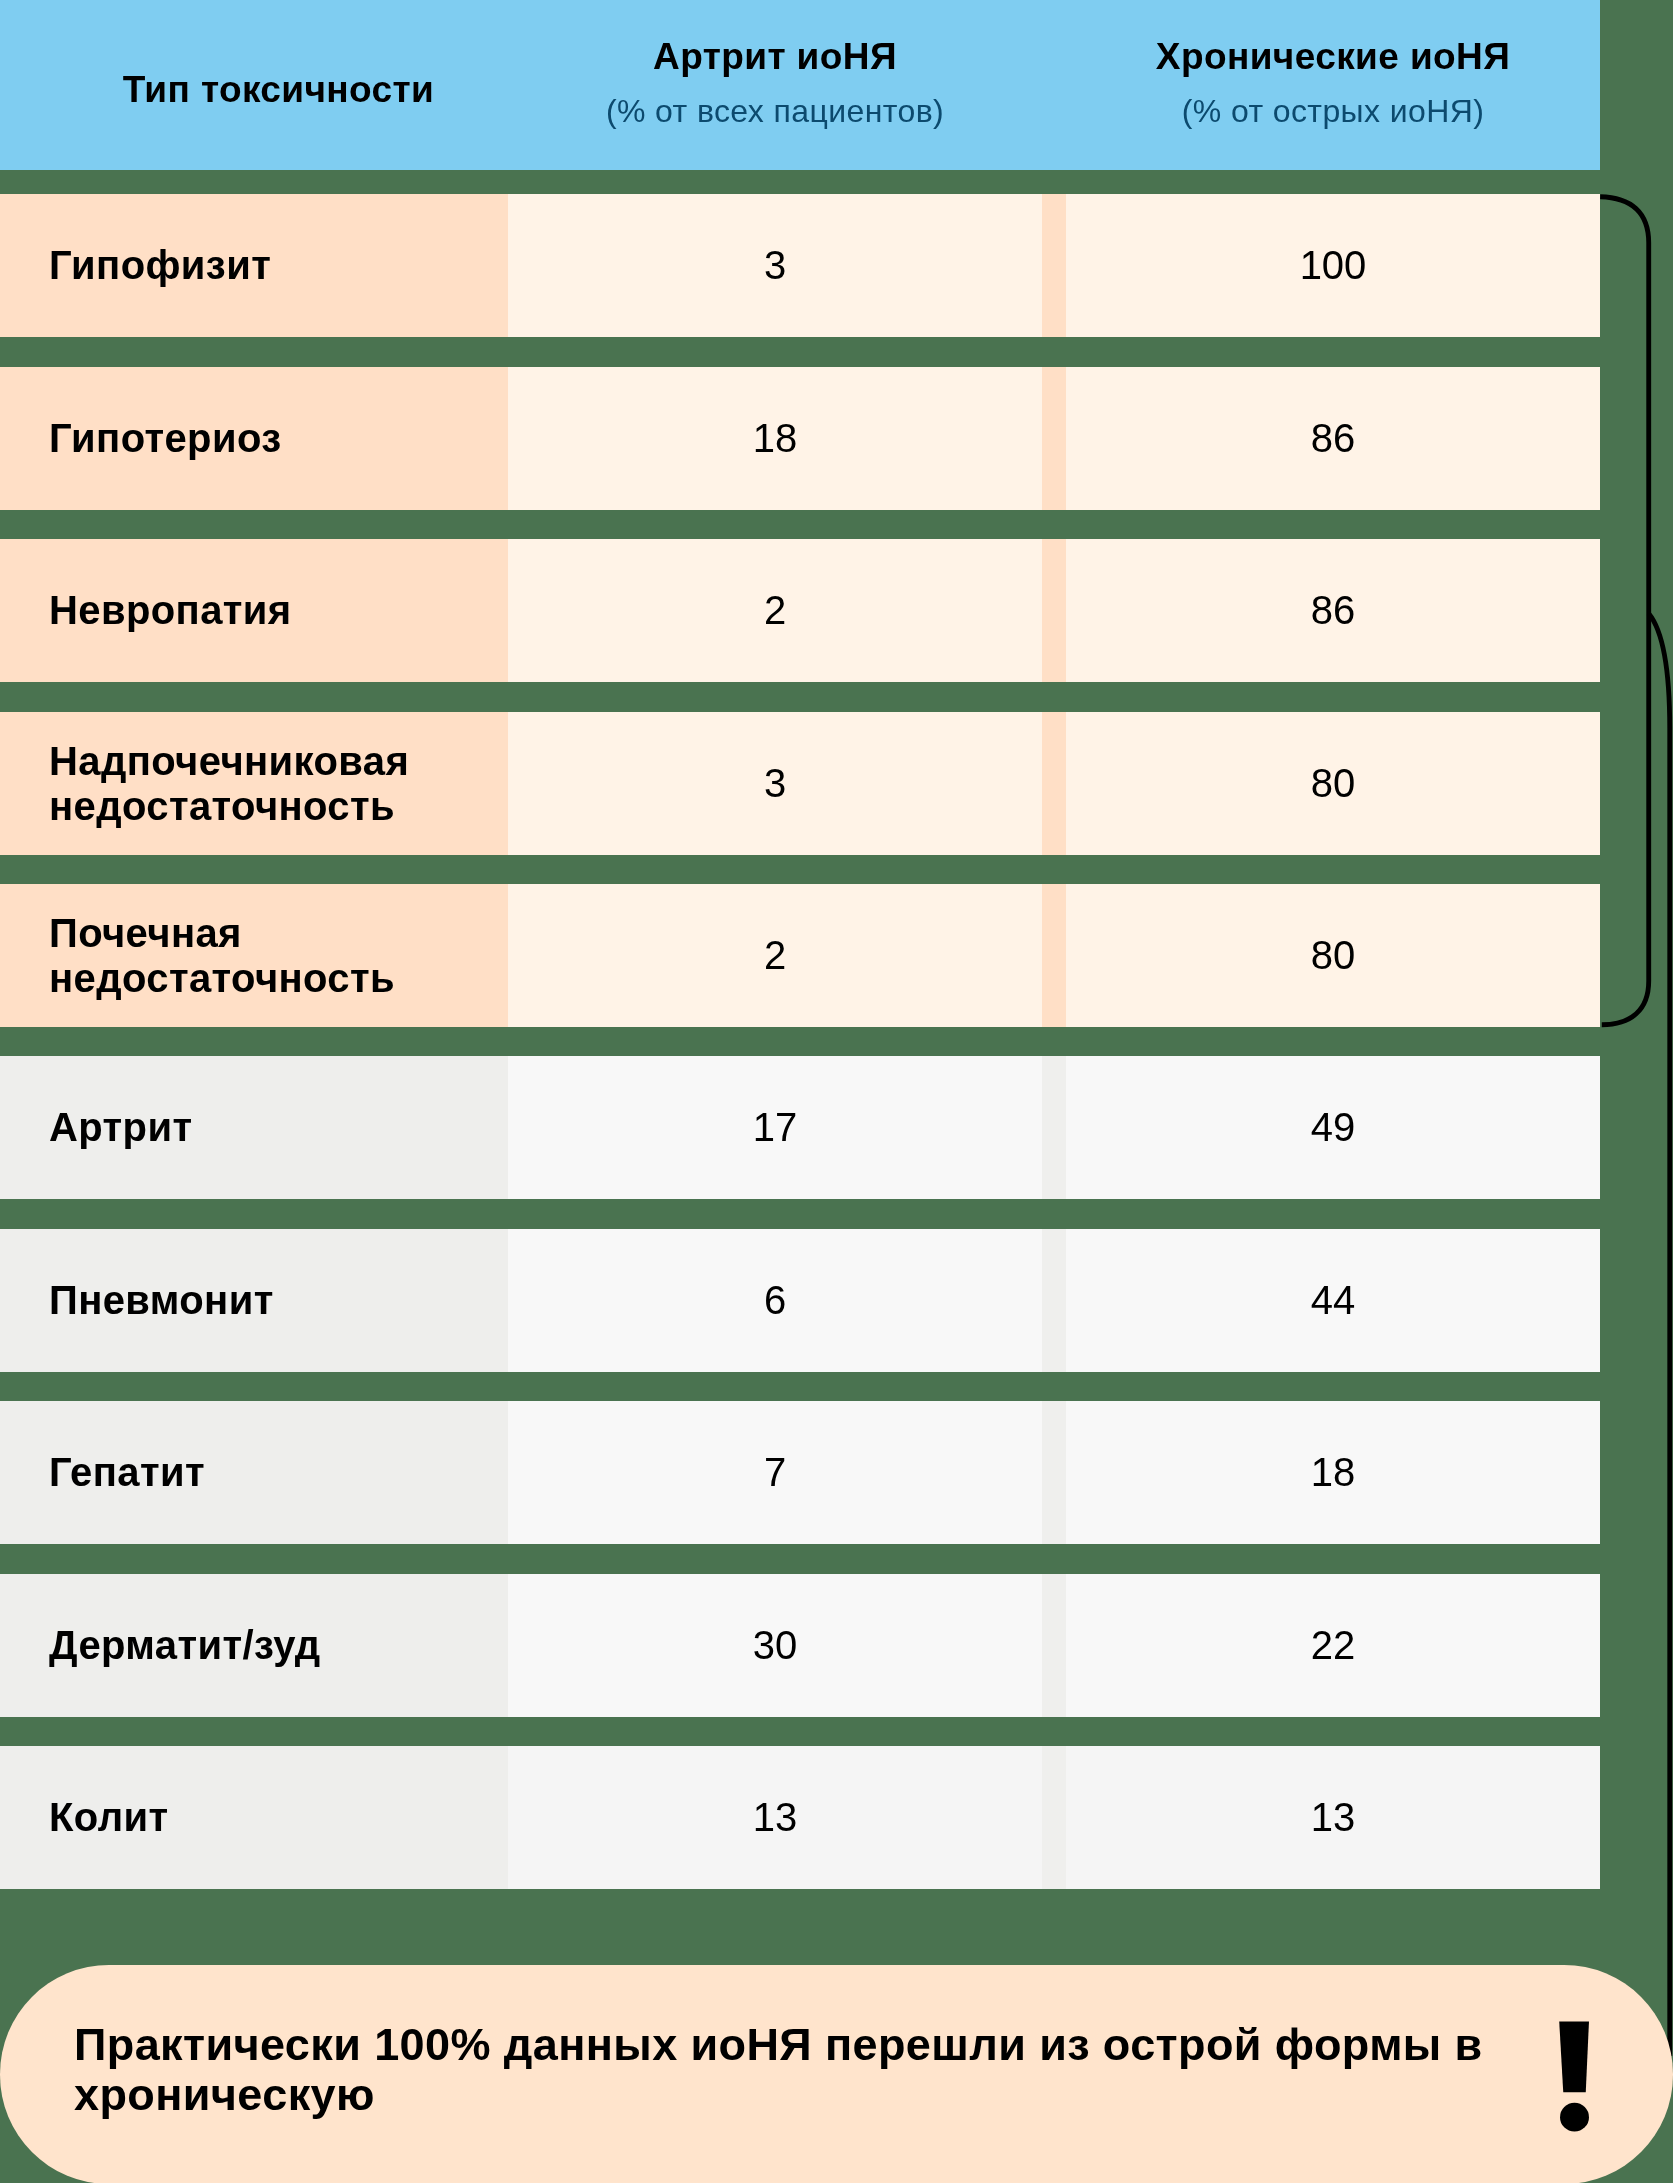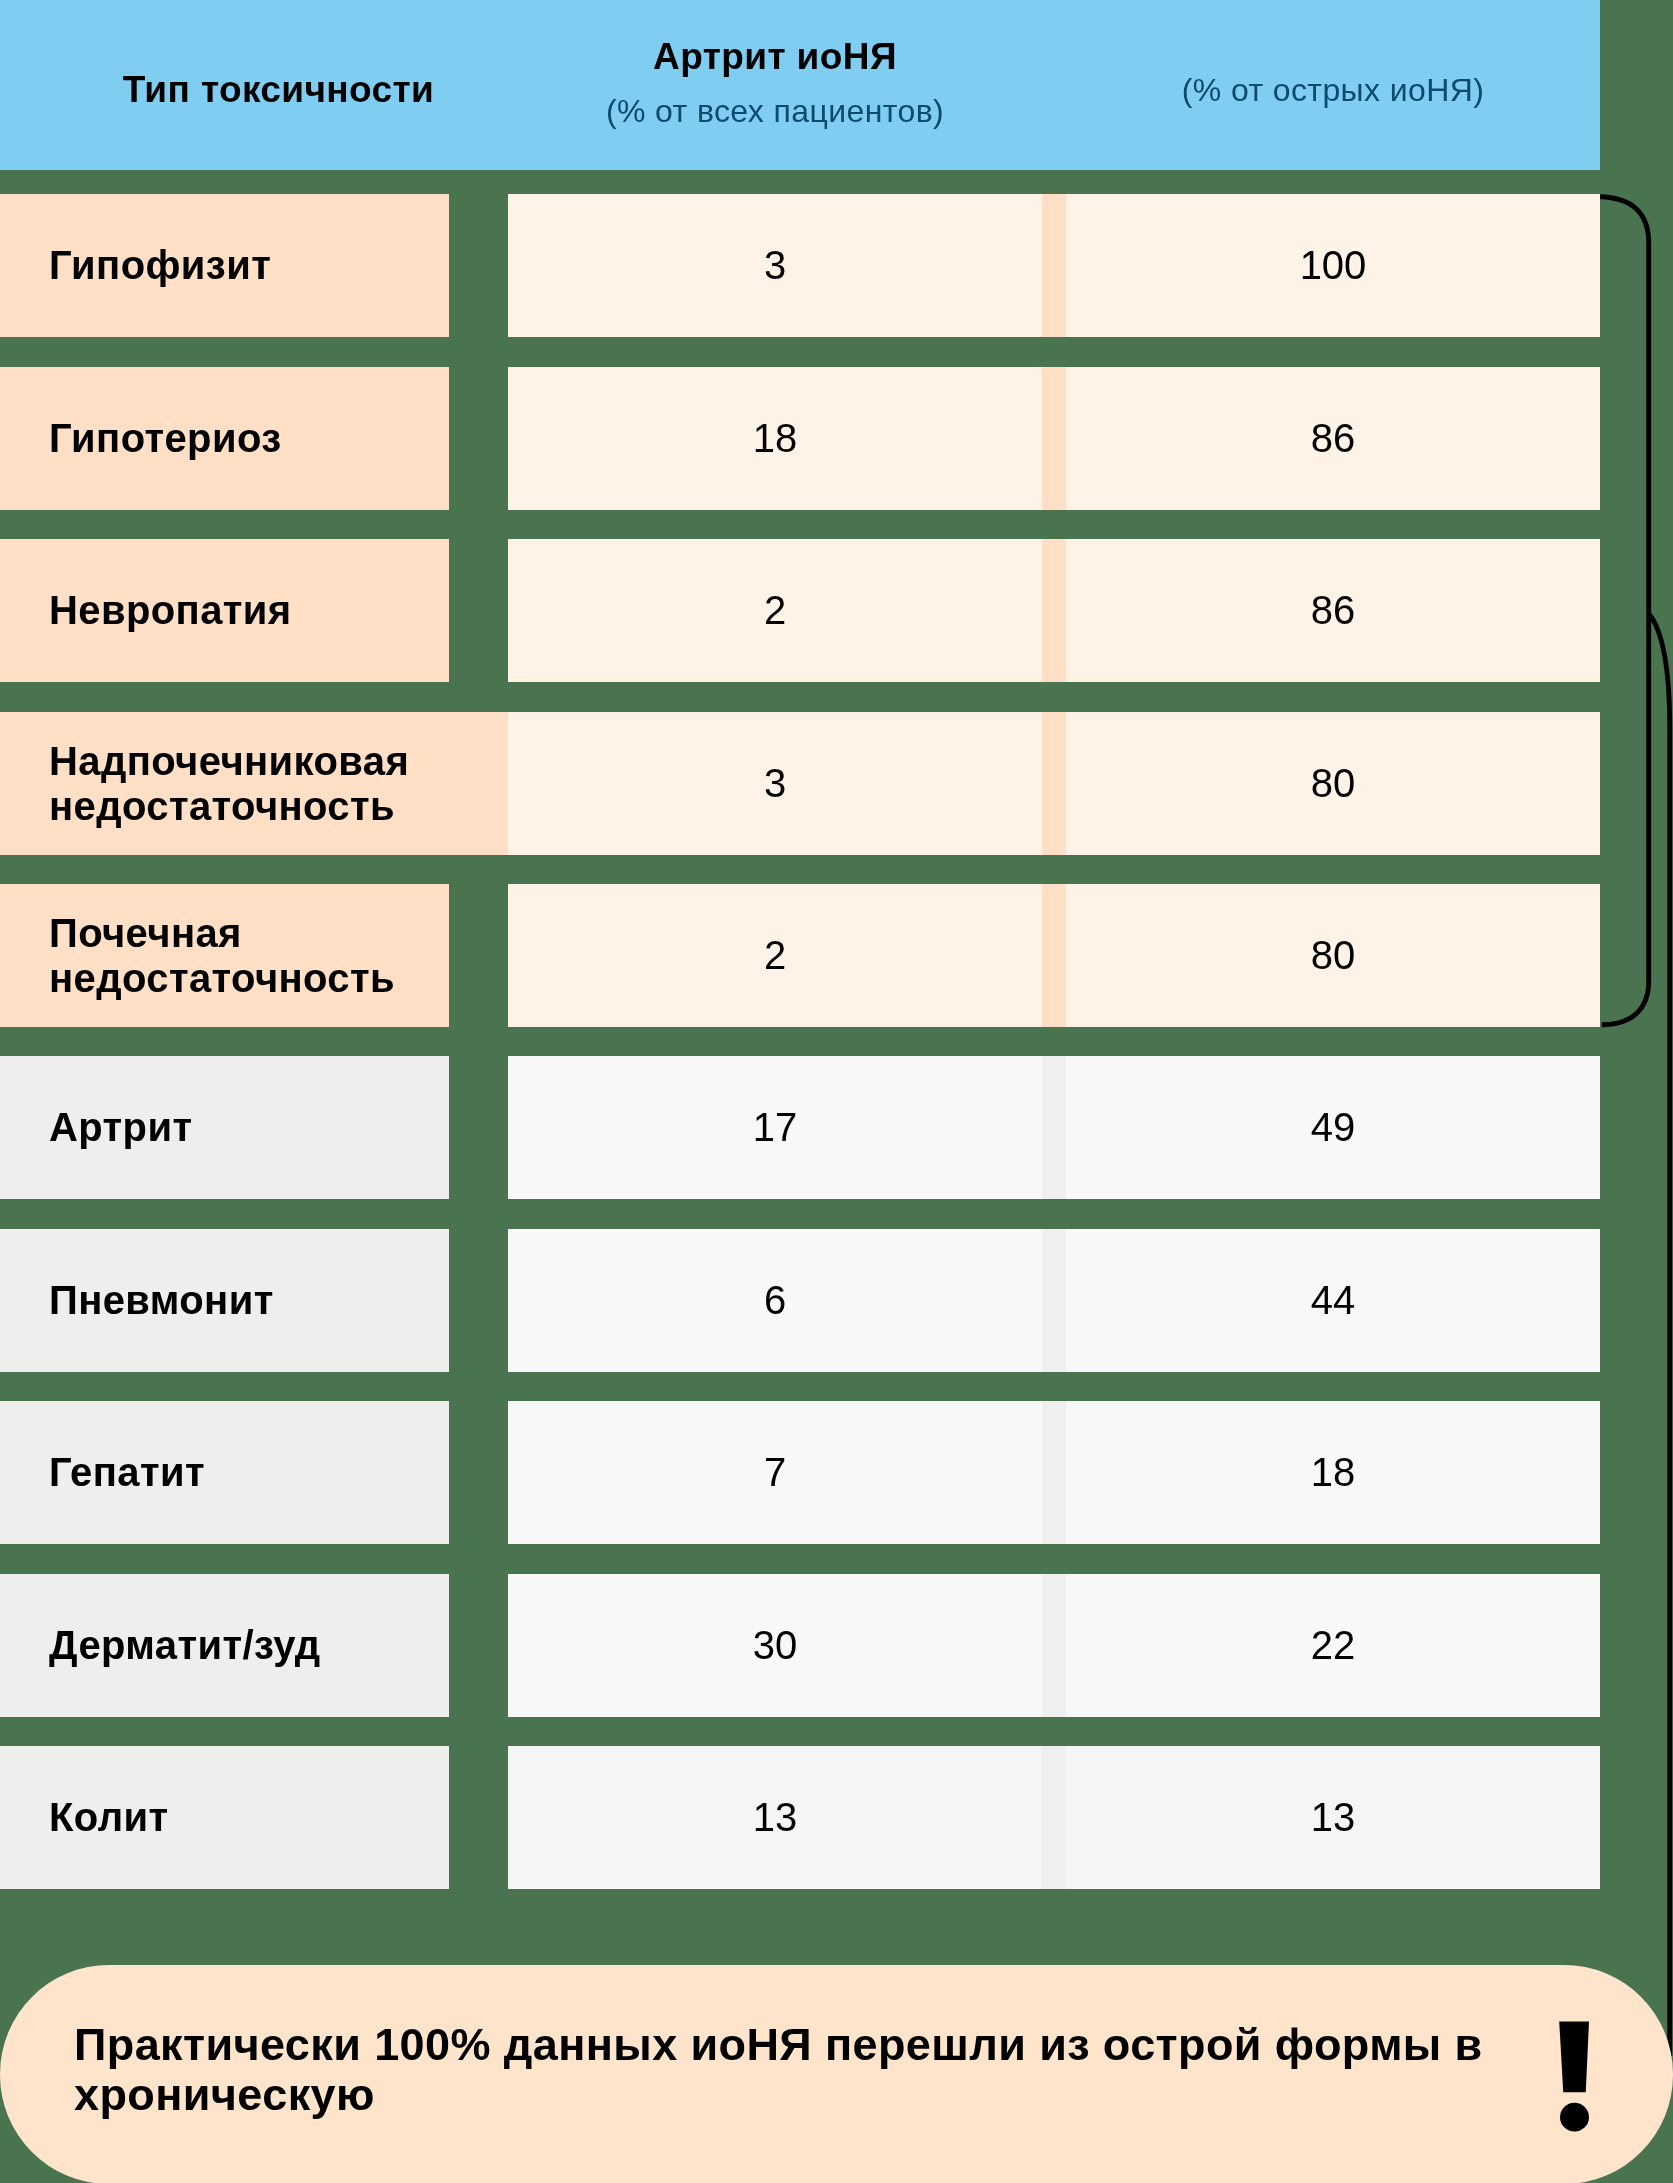--- a/index.html
+++ b/index.html
@@ -60,21 +60,21 @@
       height: 143px;
     }
     .cell {
       position: absolute;
       top: 0; height: 143px;
       display: flex;
       align-items: center;
       box-sizing: border-box;
     }
     .cell.label {
-      left: 0; width: 449px;
+      left: 0; width: 508px;
       padding-left: 49px;
       font-weight: bold;
       font-size: 40px;
       line-height: 45px;
       letter-spacing: 0.4px;
     }
     .cell.acute {
       left: 508px; width: 534px;
       justify-content: center;
       font-size: 40px;
@@ -129,20 +129,21 @@
 
 <div class="header">
   <div class="hcell type">
     <div class="h-title">Тип токсичности</div>
   </div>
   <div class="hcell acute">
     <div class="h-title">Артрит иоНЯ</div>
     <div class="h-sub">(% от всех пациентов)</div>
   </div>
   <div class="hcell chronic">
+    <div class="h-title">Хронические иоНЯ</div>
     <div class="h-sub">(% от острых иоНЯ)</div>
   </div>
 </div>
 
 <div class="row peach" style="top:194px">
   <div class="cell label">Гипофизит</div>
   <div class="cell acute">3</div>
   <div class="cell stripe"></div>
   <div class="cell chronic">100</div>
 </div>

